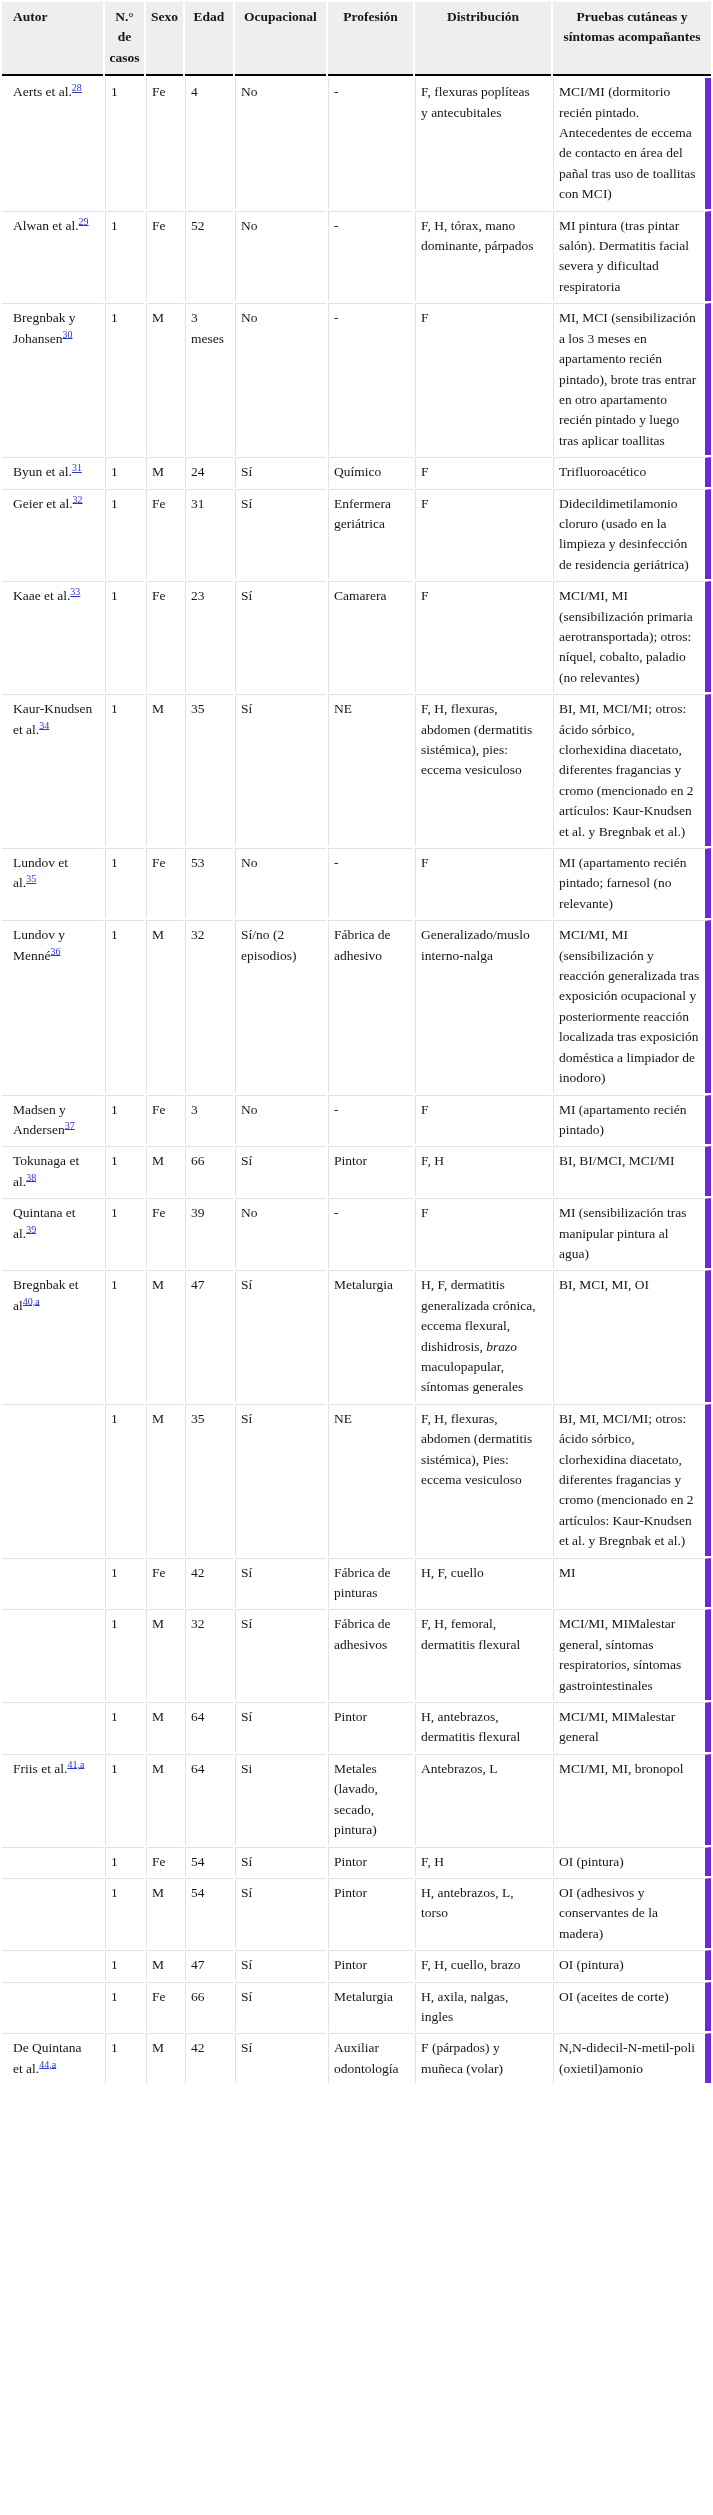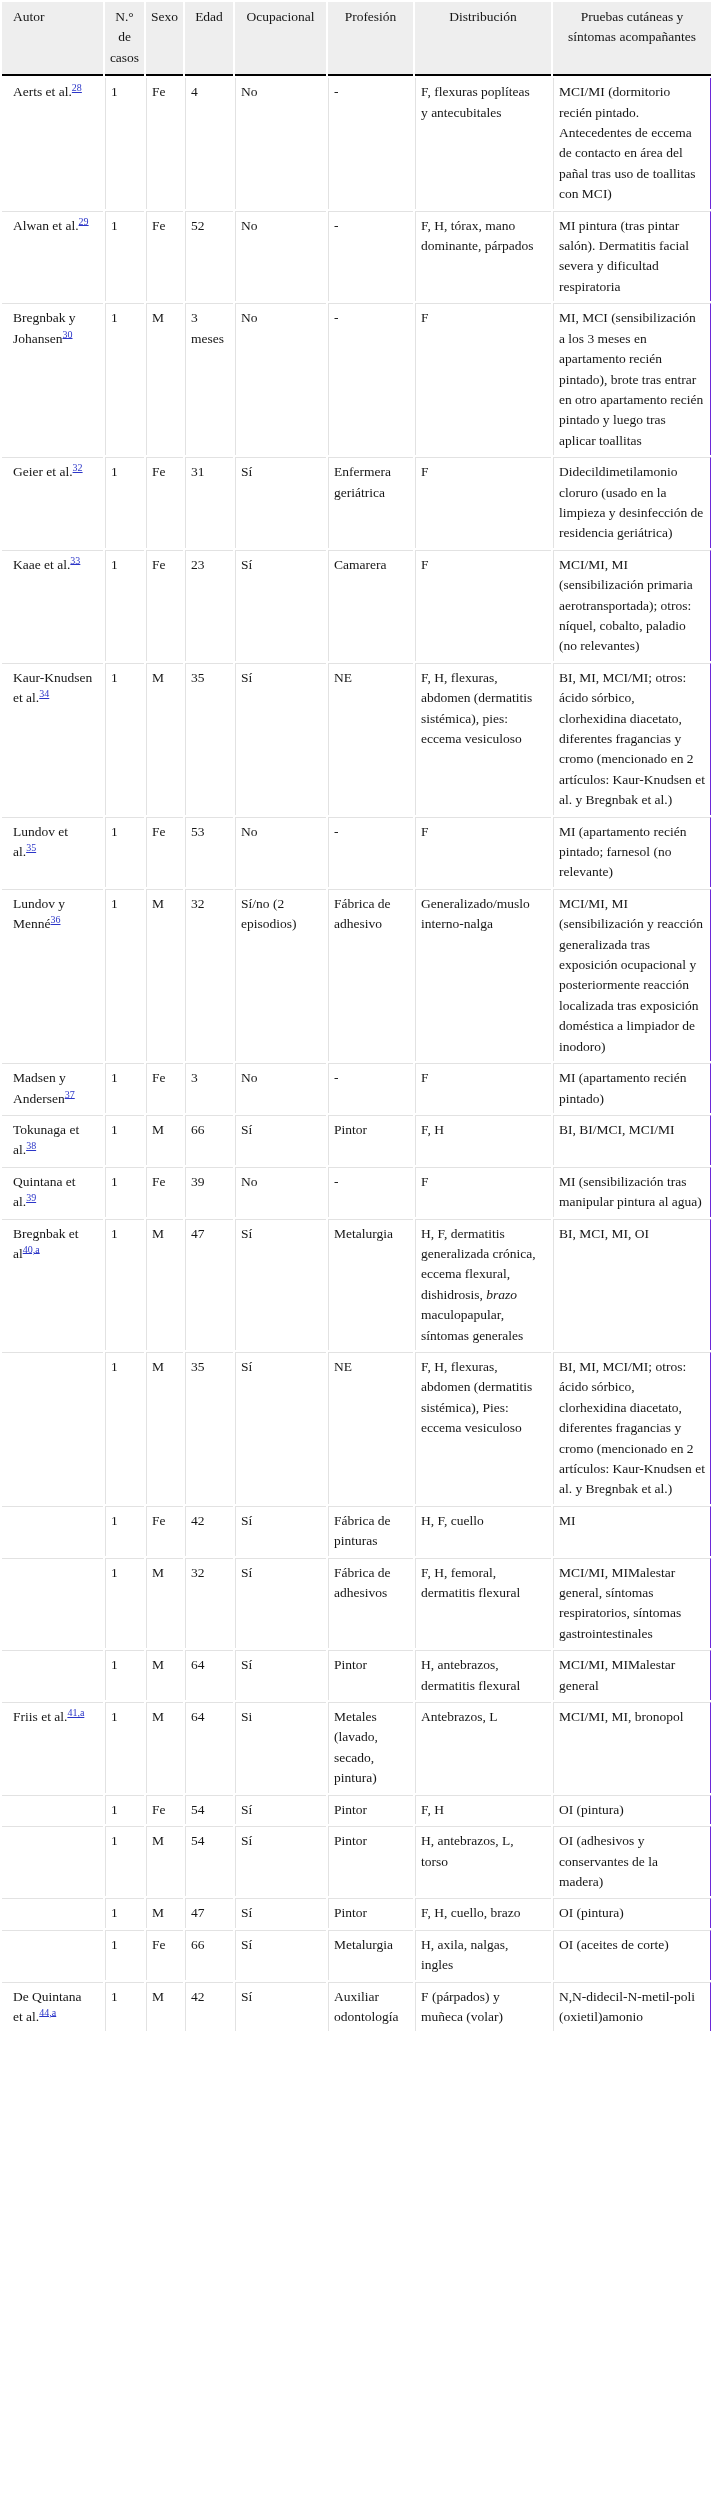--- a/index.html
+++ b/index.html
@@ -10,35 +10,35 @@
   }
   table{
     border-collapse:separate;border-spacing:2px;
     width:713px;table-layout:fixed;
     font-size:13.5px;line-height:20.4px;
   }
   td,th{box-sizing:border-box;}
   thead th{
     background:#eeeeee;
     border-bottom:2.5px solid #000000;
-    font-weight:normal;text-align:center;vertical-align:top;
+    font-weight:bold;text-align:center;vertical-align:top;
     padding:5px 3px 6px 3px;
   }
   thead th.c-autor{text-align:left;padding-left:11px;}
   thead th.c-pruebas{padding-left:8px;padding-right:8px;}
   tbody td{
     vertical-align:top;text-align:left;
     padding:4px 5px;
     border-top:1px solid #e2e2e2;
     border-left:1px solid #e2e2e2;
   }
   tbody tr:first-child td{border-top:none;}
   tbody td.td-author{border-left:none;padding-left:11px;padding-right:10px;}
   tbody td.td-dist{padding-right:12px;}
-  tbody td.td-pruebas{border-right:1px solid #6d28d9;}
+  tbody td.td-pruebas{border-right:6px solid #6d28d9;}
   sup{font-size:10px;line-height:0;vertical-align:super;}
   sup a{color:#2b35c8;text-decoration:underline;cursor:pointer;}
   .it{font-style:italic;}
 </style>
 </head>
 <body>
 
 <table>
   <colgroup>
     <col style="width:101px">
@@ -87,20 +87,30 @@
         <td class="td-author"><span>Bregnbak y Johansen</span><sup><a href="#">30</a></sup></td>
         <td><span>1</span></td>
         <td><span>M</span></td>
         <td><span>3 meses</span></td>
         <td><span>No</span></td>
         <td><span>-</span></td>
         <td class="td-dist"><span>F</span></td>
         <td class="td-pruebas"><span>MI, MCI (sensibilización a los 3 meses en apartamento recién pintado), brote tras entrar en otro apartamento recién pintado y luego tras aplicar toallitas</span></td>
       </tr>
       <tr>
+        <td class="td-author"><span>Byun et al.</span><sup><a href="#">31</a></sup></td>
+        <td><span>1</span></td>
+        <td><span>M</span></td>
+        <td><span>24</span></td>
+        <td><span>Sí</span></td>
+        <td><span>Químico</span></td>
+        <td class="td-dist"><span>F</span></td>
+        <td class="td-pruebas"><span>Trifluoroacético</span></td>
+      </tr>
+      <tr>
         <td class="td-author"><span>Geier et al.</span><sup><a href="#">32</a></sup></td>
         <td><span>1</span></td>
         <td><span>Fe</span></td>
         <td><span>31</span></td>
         <td><span>Sí</span></td>
         <td><span>Enfermera geriátrica</span></td>
         <td class="td-dist"><span>F</span></td>
         <td class="td-pruebas"><span>Didecildimetilamonio cloruro (usado en la limpieza y desinfección de residencia geriátrica)</span></td>
       </tr>
       <tr>

